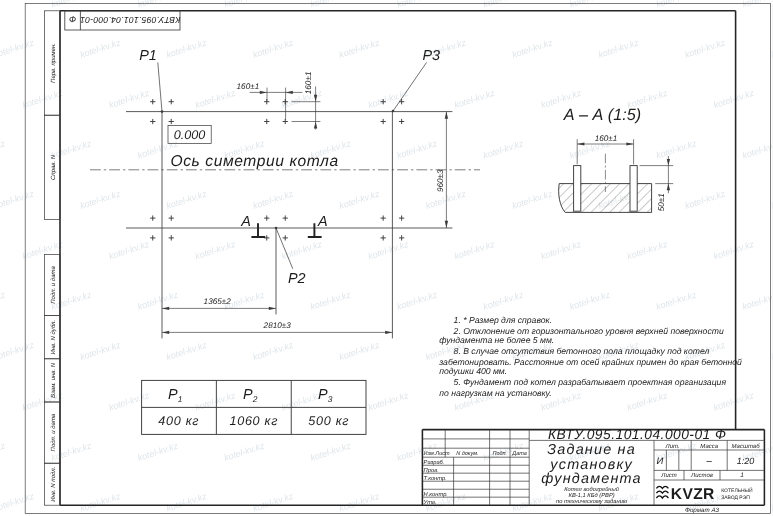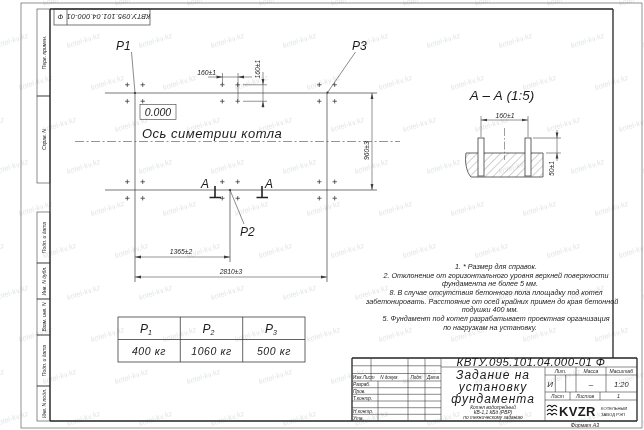--- a/index.html
+++ b/index.html
@@ -10,21 +10,21 @@
   #sheet svg{position:absolute;left:0;top:0;}
   .watermark-layer{position:absolute;left:0;top:0;width:644px;height:430px;pointer-events:none;}
   .watermark-layer span{
     position:absolute;transform:rotate(-18deg);color:#9fb0bd;opacity:.33;
     font-size:7.5px;font-style:italic;white-space:nowrap;
   }
   .notes{
     position:absolute;left:366px;top:263px;width:248px;
     font:italic 7.2px/8.65px "Liberation Sans",sans-serif;color:#222;
   }
-  .notes div{margin:0;white-space:nowrap;text-align:center;}
+  .notes div{margin:0;white-space:nowrap;}
   .notes div.indent{padding-left:12px;}
   svg text{
     font-family:"Liberation Sans",sans-serif;font-style:italic;fill:#1c1c1c;
   }
   svg text.up{font-style:normal;}
 </style>
 </head>
 <body>
 
 <div id="sheet">

